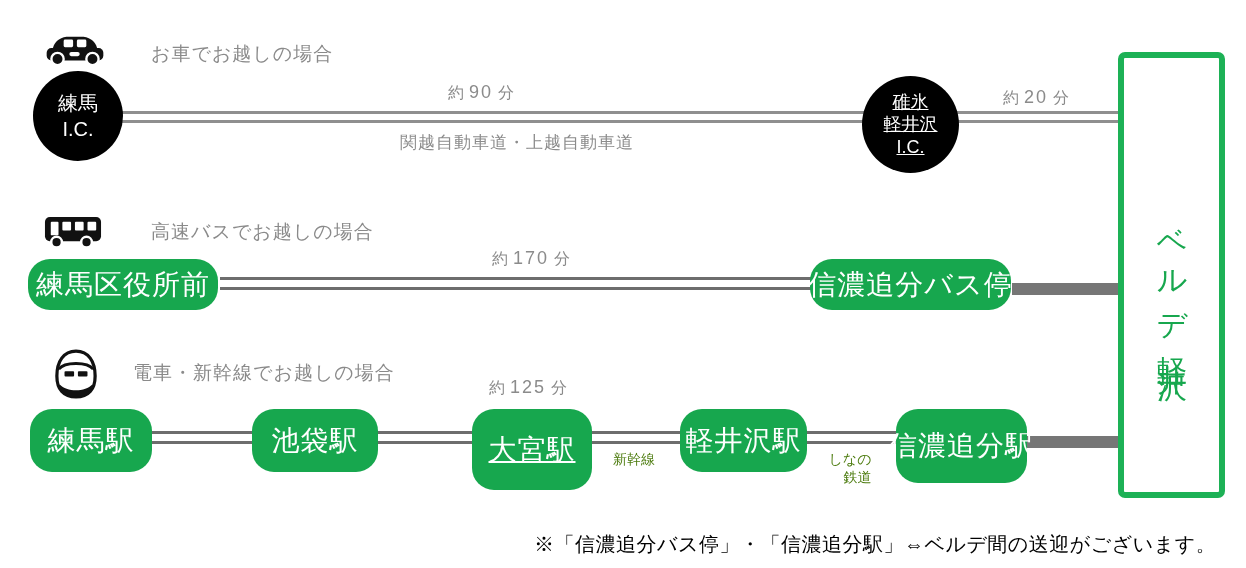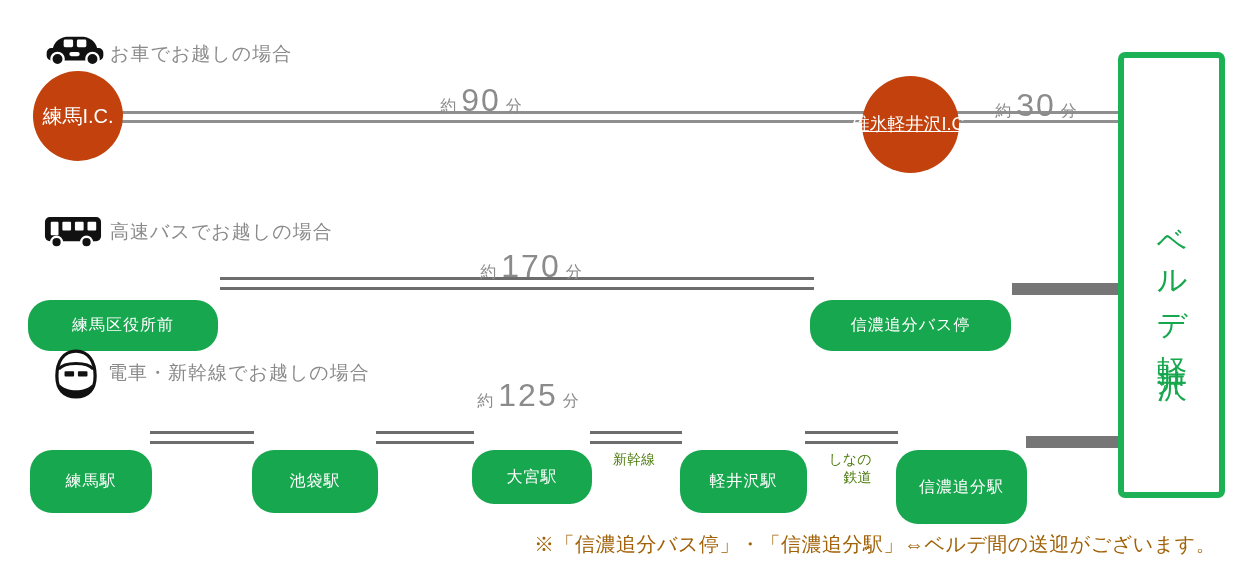--- a/index.html
+++ b/index.html
@@ -4,64 +4,64 @@
 <style>
   * { margin:0; padding:0; box-sizing:border-box; }
   html,body { background:#ffffff; }
   body { font-family:"Liberation Sans", sans-serif; }
   .canvas {
     position:relative; width:1246px; height:568px; background:#ffffff;
     overflow:hidden;
   }
 
   
-  .heading { position:absolute; font-size:19px; color:#8a8a8a; letter-spacing:1px; white-space:nowrap; }
+  .heading { position:absolute; font-size:19px; color:#8a8a8a; letter-spacing:1px; white-space:nowrap;margin-left:41px; }
   .icon { position:absolute; }
 
   
   .circle {
-    position:absolute; background:#c2410c; border-radius:50%;
-    color:#fff; display:flex; flex-direction:row; align-items:center; justify-content:center;
+    position:absolute; background:#000000; border-radius:50%;
+    color:#fff; display:flex; flex-direction:column; align-items:center; justify-content:center;
     text-align:center; line-height:1.3; white-space:nowrap;
   }
   .c1 { left:33px; top:71px; width:90px; height:90px; font-size:20px; }
   .c2 { left:862px; top:76px; width:97px; height:97px; font-size:18px; line-height:1.25;text-decoration:underline; }
 
   .gbox {
     position:absolute; background:#17a74e; border-radius:22px;
     color:#fff; display:flex; align-items:center; justify-content:center;
-    font-size:16px; white-space:nowrap; letter-spacing:1px;margin-top:41px;
+    font-size:28px; white-space:nowrap; letter-spacing:1px;
   }
 
   
   .dline { position:absolute; border-top:3px solid #8f8f8f; border-bottom:3px solid #8f8f8f; height:12px; }
   .dline.dark { border-color:#6d6d6d; height:13px; }
   .bar { position:absolute; background:#767676; height:12px; }
 
   
   .time { position:absolute; transform:translateX(-50%); display:flex; align-items:baseline; gap:5px; color:#8b8b8b; white-space:nowrap; }
   .t-sm { font-size:16px; }
-  .t-lg { font-size:32px; letter-spacing:2px; }
+  .t-lg { font-size:18px; letter-spacing:2px; }
 
   .via { position:absolute; transform:translateX(-50%); font-size:17px; color:#8b8b8b; white-space:nowrap; letter-spacing:1px; }
   .railname { position:absolute; transform:translateX(-50%); font-size:14px; color:#4d7c0f; text-align:right; line-height:1.25; white-space:nowrap; }
 
   
   .dest-box {
     position:absolute; left:1118px; top:52px; width:107px; height:446px;
     background:#ffffff; border:6px solid #1db156; border-radius:7px;
     display:flex; align-items:center; justify-content:center;
   }
   .dest-text {
     writing-mode:vertical-rl; text-orientation:upright;
     font-size:30px; letter-spacing:8px; color:#17a74e; margin-top:14px;
     white-space:nowrap;
   }
 
-  .note { position:absolute; left:534px; top:531px; font-size:20px; color:#a16207; white-space:nowrap; letter-spacing:0.5px; }
+  .note { position:absolute; left:534px; top:531px; font-size:20px; color:#000000; white-space:nowrap; letter-spacing:0.5px; }
 </style>
 </head>
 <body>
 
 <div class="canvas">
 
   <svg class="icon" style="left:44px;top:33px;width:62px;height:34px;" viewBox="0 0 64 36">
     <path d="M8 19 C9 10 15 5 23 4 L41 4 C49 5 55 10 56 19 Z" fill="#111"></path>
     <rect x="2" y="16" width="60" height="13" rx="5" fill="#111"></rect>
     <rect x="20" y="7" width="10" height="8" rx="1.5" fill="#fff"></rect>
@@ -83,24 +83,25 @@
     <span>碓氷</span>
     <span>軽井沢</span>
     <span>I.C.</span>
   </div>
 
   <div class="time" style="left:481px;top:82px;">
     <span class="t-sm">約</span>
     <span class="t-lg">90</span>
     <span class="t-sm">分</span>
   </div>
+  <div class="via" style="left:517px;top:131px;">関越自動車道・上越自動車道</div>
 
   <div class="time" style="left:1036px;top:87px;">
     <span class="t-sm">約</span>
-    <span class="t-lg">30</span>
+    <span class="t-lg">20</span>
     <span class="t-sm">分</span>
   </div>
 
   <svg class="icon" style="left:44px;top:214px;width:58px;height:35px;" viewBox="0 0 60 36">
     <rect x="1" y="3" width="58" height="25" rx="5" fill="#111"></rect>
     <rect x="7" y="8" width="8" height="14" rx="1" fill="#fff"></rect>
     <rect x="19" y="8" width="9" height="9" rx="1" fill="#fff"></rect>
     <rect x="32" y="8" width="9" height="9" rx="1" fill="#fff"></rect>
     <rect x="45" y="8" width="9" height="9" rx="1" fill="#fff"></rect>
     <circle cx="13" cy="29" r="5.5" fill="#111" stroke="#fff" stroke-width="2.5"></circle>
@@ -124,35 +125,35 @@
     <span class="t-sm">分</span>
   </div>
 
   <svg class="icon" style="left:54px;top:349px;width:44px;height:50px;" viewBox="0 0 46 52">
     <path d="M23 2 C36 2 43 13 43 28 C43 42 36 50 23 50 C10 50 3 42 3 28 C3 13 10 2 23 2 Z" fill="#fff" stroke="#111" stroke-width="3.4"></path>
     <path d="M5 21 C11 13 35 13 41 21" fill="none" stroke="#111" stroke-width="3"></path>
     <rect x="11" y="23" width="10" height="5.5" rx="1" fill="#111"></rect>
     <rect x="25" y="23" width="10" height="5.5" rx="1" fill="#111"></rect>
     <path d="M6 37 C13 45 33 45 40 37 C40 45 34 50 23 50 C12 50 6 45 6 37 Z" fill="#111"></path>
   </svg>
-  <div class="heading" style="left:108px;top:360px;">電車・新幹線でお越しの場合</div>
+  <div class="heading" style="left:92px;top:360px;">電車・新幹線でお越しの場合</div>
 
   <div class="dline dark" style="left:150px;top:431px;width:104px;"></div>
   <div class="dline dark" style="left:376px;top:431px;width:98px;"></div>
   <div class="dline dark" style="left:590px;top:431px;width:92px;"></div>
   <div class="dline dark" style="left:805px;top:431px;width:93px;"></div>
   <div class="bar" style="left:1026px;top:436px;width:96px;"></div>
 
   <div class="gbox" style="left:30px;top:409px;width:122px;height:63px;">
     <span>練馬駅</span>
   </div>
   <div class="gbox" style="left:252px;top:409px;width:126px;height:63px;">
     <span>池袋駅</span>
   </div>
-  <div class="gbox" style="left:472px;top:409px;width:120px;height:54px;">
+  <div class="gbox" style="left:472px;top:409px;width:120px;height:81px;text-decoration:underline;">
     <span>大宮駅</span>
   </div>
   <div class="gbox" style="left:680px;top:409px;width:127px;height:63px;justify-content:center;">
     <span>軽井沢駅</span>
   </div>
   <div class="gbox" style="left:896px;top:409px;width:131px;height:74px;">
     <span>信濃追分駅</span>
   </div>
 
   <div class="time" style="left:528px;top:377px;">

